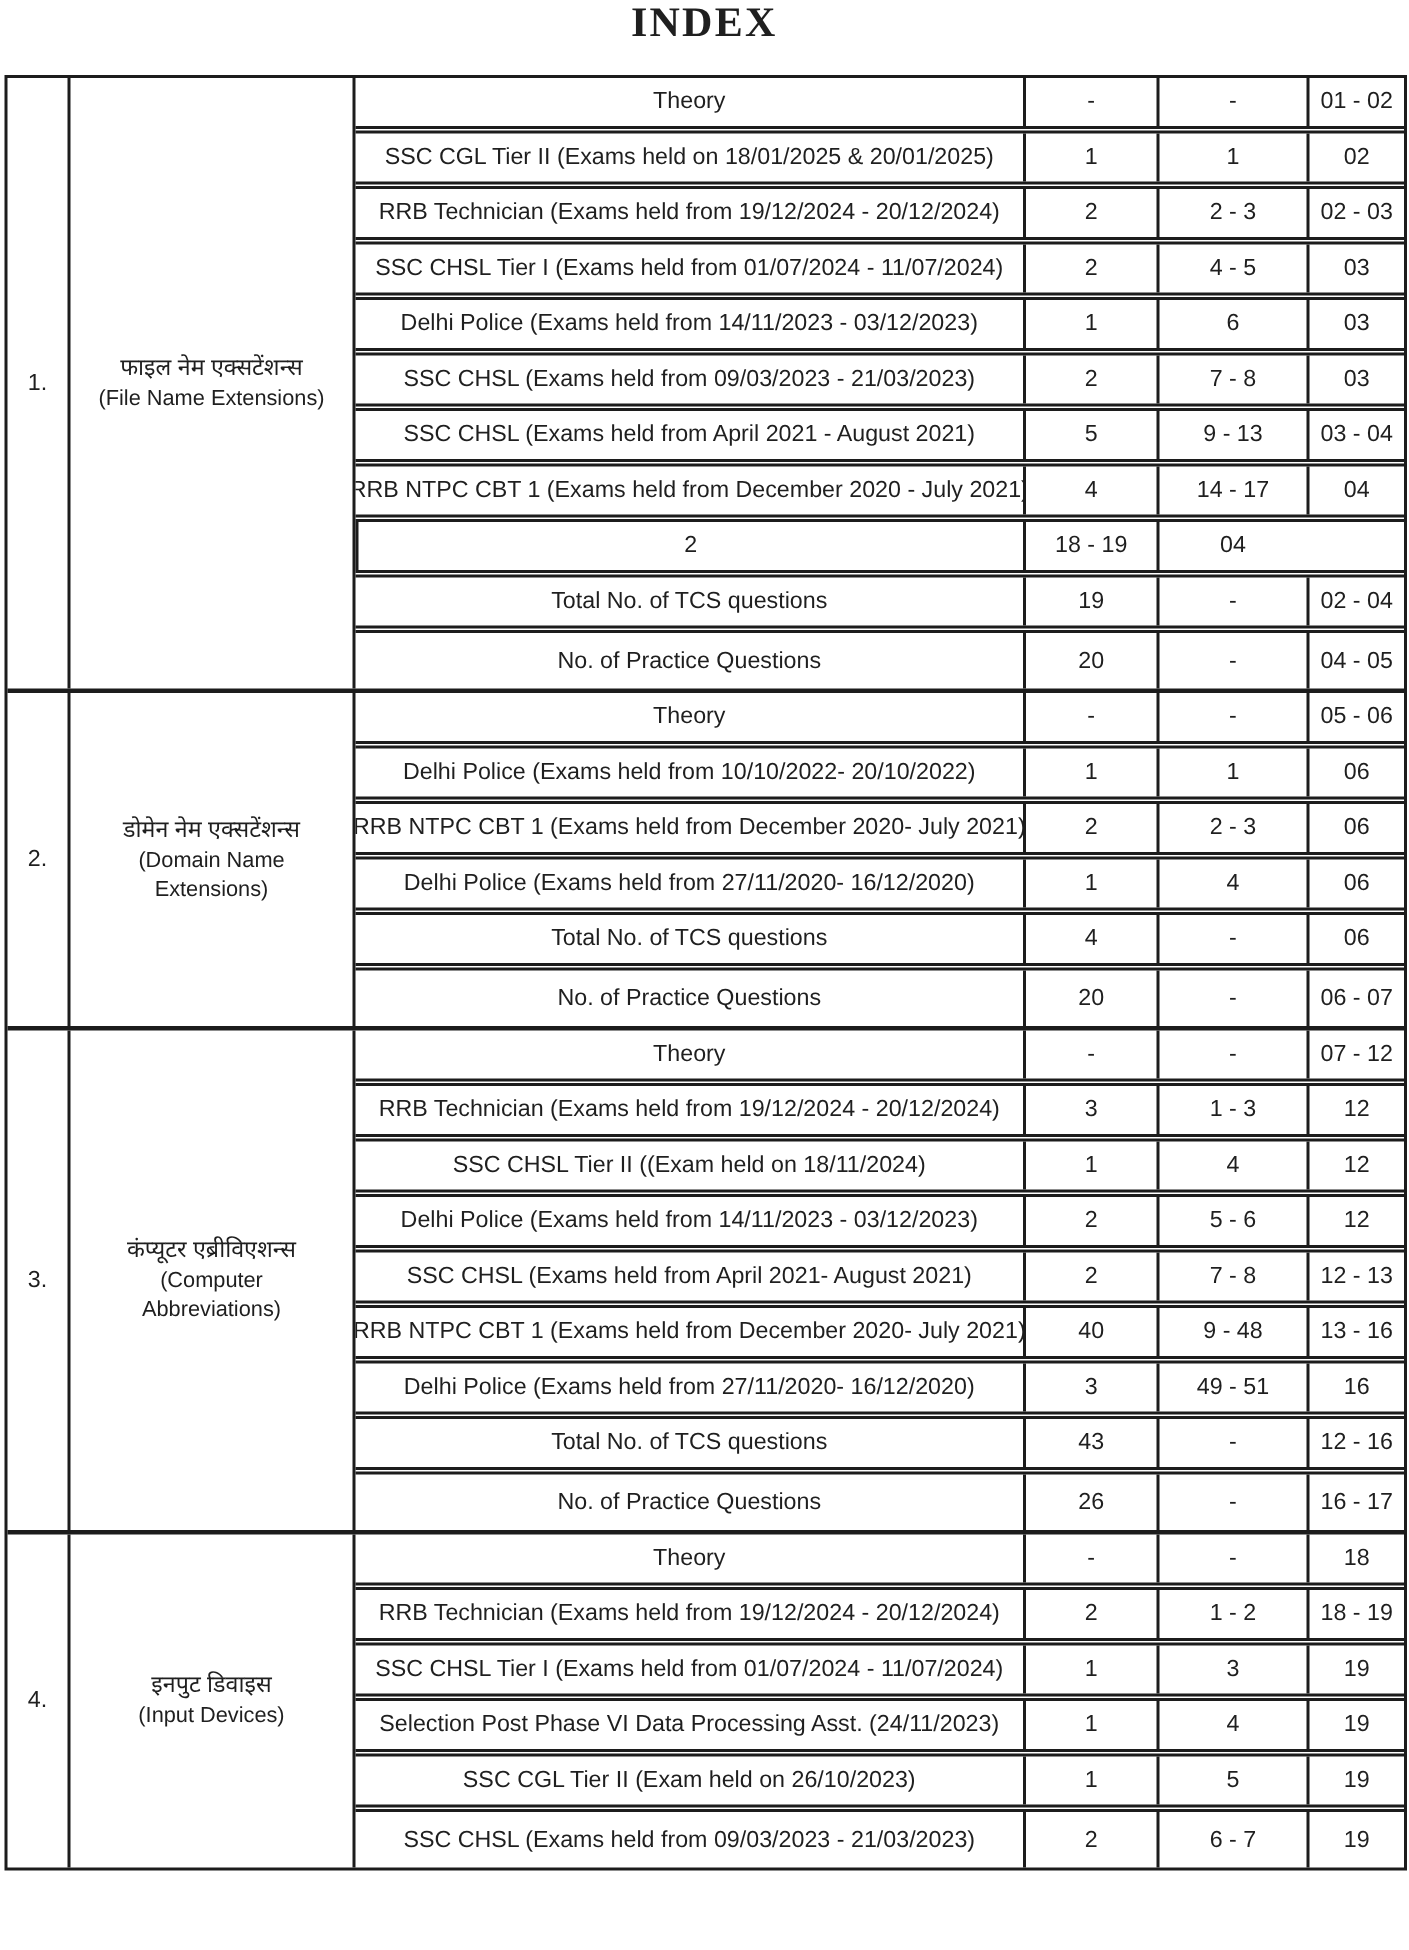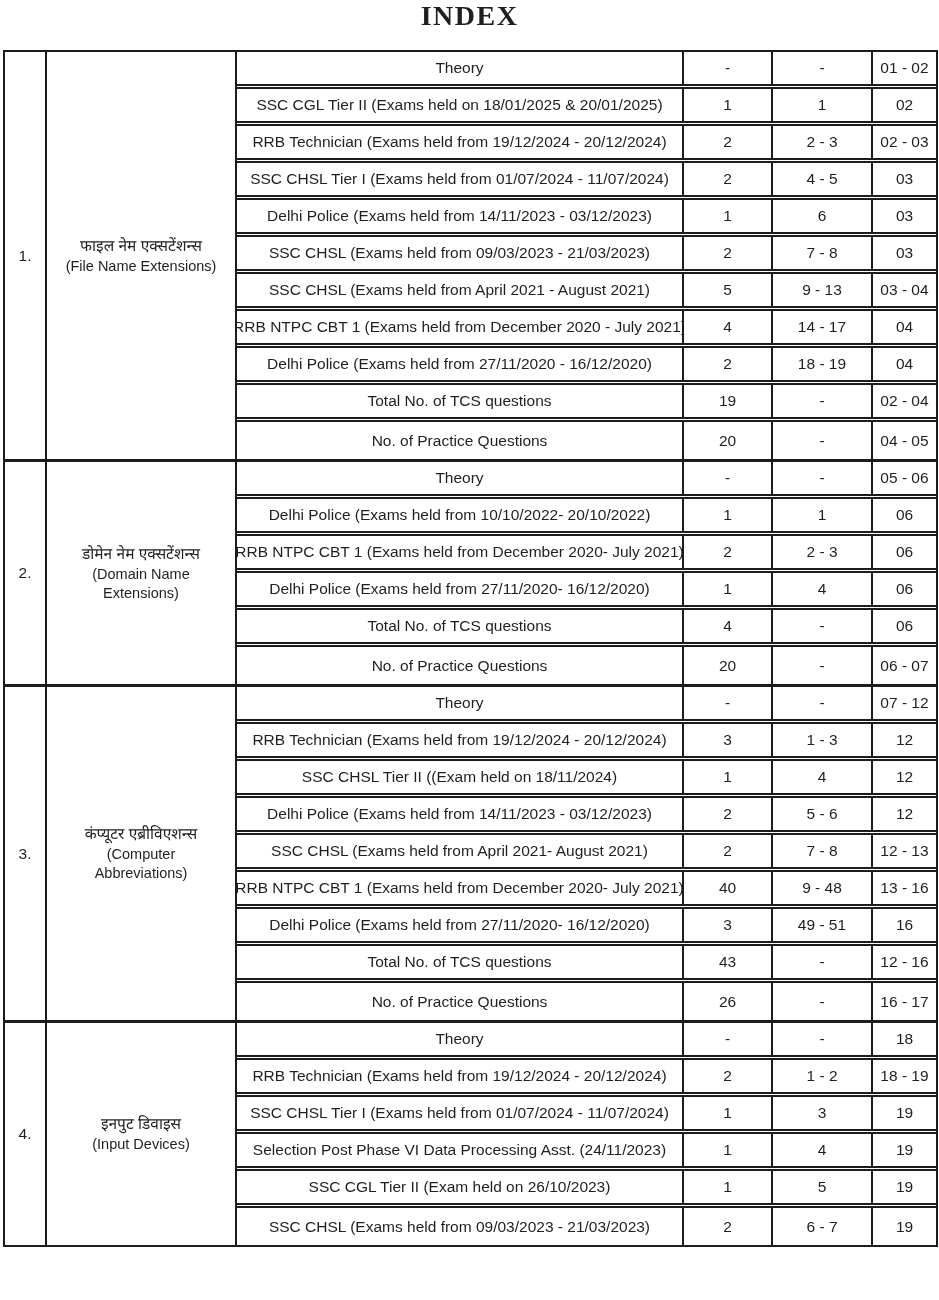--- a/index.html
+++ b/index.html
@@ -147,21 +147,20 @@
   </div>
 
   <div class="exam-row">
     <div class="cell-exam">RRB NTPC CBT 1 (Exams held from December 2020 - July 2021)</div>
     <div class="cell-q">4</div>
     <div class="cell-qno">14 - 17</div>
     <div class="cell-page">04</div>
   </div>
 
   <div class="exam-row">
-    <div class="cell-exam">Delhi Police (Exams held from 27/11/2020 - 16/12/2020)</div>
     <div class="cell-q">2</div>
     <div class="cell-qno">18 - 19</div>
     <div class="cell-page">04</div>
   </div>
 
   <div class="exam-row">
     <div class="cell-exam">Total No. of TCS questions</div>
     <div class="cell-q">19</div>
     <div class="cell-qno">-</div>
     <div class="cell-page">02 - 04</div>

